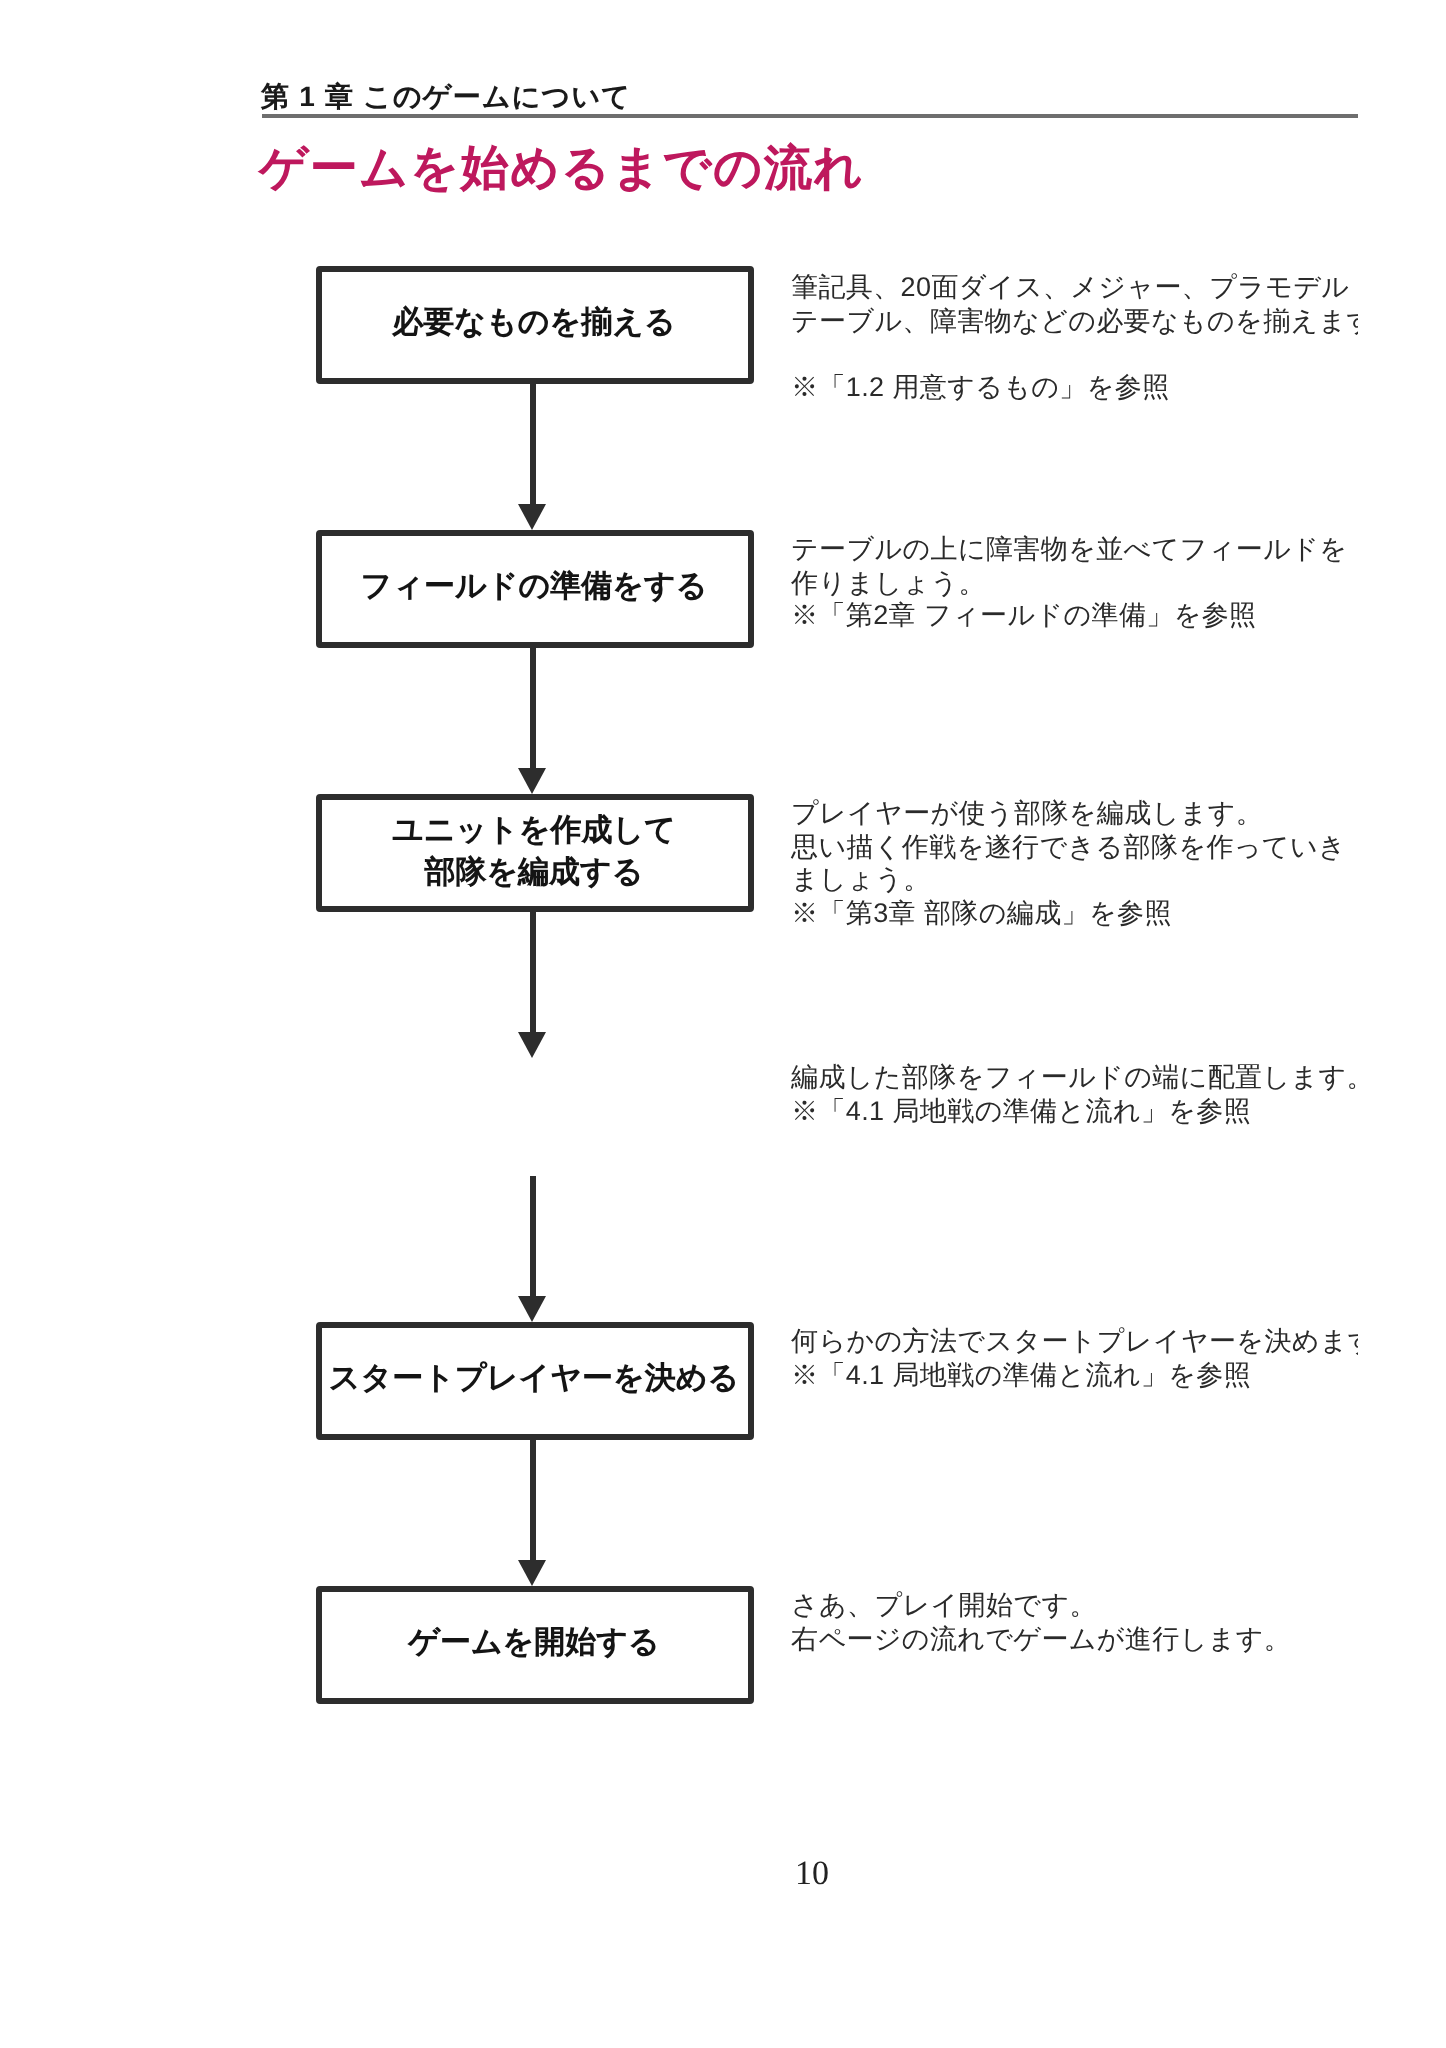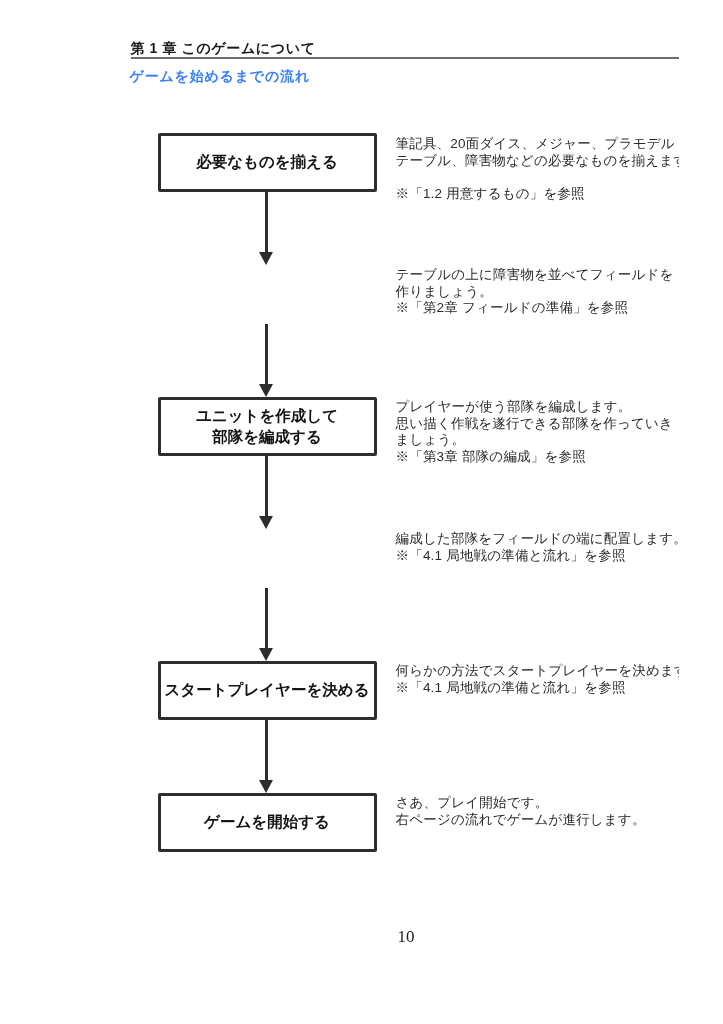--- a/index.html
+++ b/index.html
@@ -33,24 +33,24 @@
     top: 57px;
     width: 551px;
     height: 2px;
     background: #6e6e6e;
   }
   .page-title {
     position: absolute;
     left: 85px;
     top: 68px;
     margin: 0;
-    font-size: 14px;
+    font-size: 24px;
     font-weight: bold;
     letter-spacing: 0.8px;
-    color: #3b82f6;
+    color: #be185d;
     white-space: nowrap;
   }
   .flow-box {
     position: absolute;
     left: 113px;
     width: 219px;
     height: 59px;
     box-sizing: border-box;
     border: 3px solid #2d2d2d;
     border-radius: 2px;
@@ -140,20 +140,23 @@
   <div class="flow-box box-1">
     <span>必要なものを揃える</span>
   </div>
   <div class="flow-desc desc-1">筆記具、20面ダイス、メジャー、プラモデル
 テーブル、障害物などの必要なものを揃えます。
 
 ※「1.2 用意するもの」を参照</div>
   <div class="arrow-line al-1"></div>
   <div class="arrow-head ah-1"></div>
 
+  <div class="flow-box box-2">
+    <span>フィールドの準備をする</span>
+  </div>
   <div class="flow-desc desc-2">テーブルの上に障害物を並べてフィールドを
 作りましょう。
 ※「第2章 フィールドの準備」を参照</div>
   <div class="arrow-line al-2"></div>
   <div class="arrow-head ah-2"></div>
 
   <div class="flow-box box-3">
     <span>ユニットを作成して
 部隊を編成する</span>
   </div>

